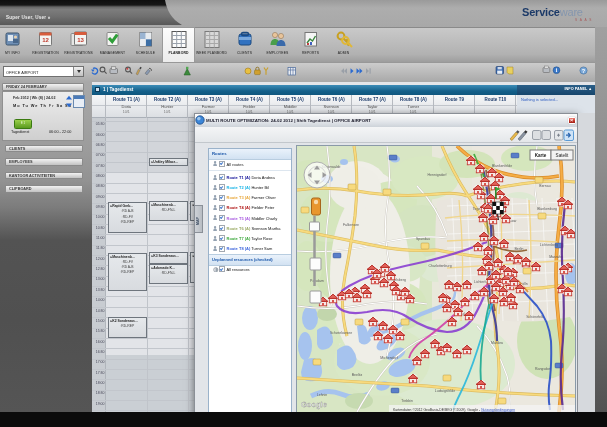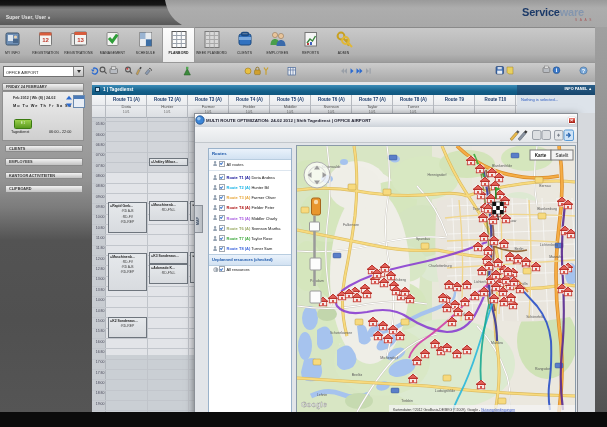--- a/index.html
+++ b/index.html
@@ -13,21 +13,21 @@
 .apt .h{font-weight:bold;white-space:nowrap;padding:1px 0 0 2px;color:#222}
 .apt .l{text-align:center;color:#444;padding-top:1.3px;white-space:nowrap}
 .pic{position:absolute;left:4.5px;top:2.6px;width:4.2px;height:5px}
 .cbx{position:absolute;left:11px;top:2.8px;width:4px;height:4px;background:#fdfdfd;outline:.6px solid #a2a8b0;box-sizing:border-box}
 .cbx:after{content:"";position:absolute;left:.6px;top:.4px;width:2.2px;height:1.2px;border-left:.8px solid #4a80d0;border-bottom:.8px solid #4a80d0;transform:rotate(-48deg)}
 .rtx{position:absolute;left:18px;top:1.4px}
 </style></head><body>
 
 <div class="a" style="left:0;top:0;width:607px;height:27px;background:linear-gradient(#9a9a9a,#adadad 30%,#a8a8a8)"></div>
 
-<div class="a" style="left:522px;top:6px;font-size:11px;font-weight:bold;color:#1c3a68;letter-spacing:-.2px">Service<span style="color:#8496ae;font-weight:bold">ware</span></div>
+<div class="a" style="left:522px;top:6px;font-size:11px;font-weight:bold;color:#1c3a68;letter-spacing:-.2px">Service<span style="color:#8496ae;font-weight:normal">ware</span></div>
 <div class="a" style="left:575px;top:18px;font-size:3.2px;color:#a85858;letter-spacing:1px">S A A S</div>
 
 <svg class="a" style="left:0;top:0" width="185" height="25" viewBox="0 0 185 25">
 <defs>
       <linearGradient id="tg" x1="0" y1="0" x2="0" y2="1">
 <stop offset="0" stop-color="#0f0f0f"></stop>
         <stop offset=".2" stop-color="#181818"></stop>
         <stop offset=".28" stop-color="#686868"></stop>
         <stop offset=".38" stop-color="#7d7d7d"></stop>
         <stop offset=".65" stop-color="#707070"></stop>

